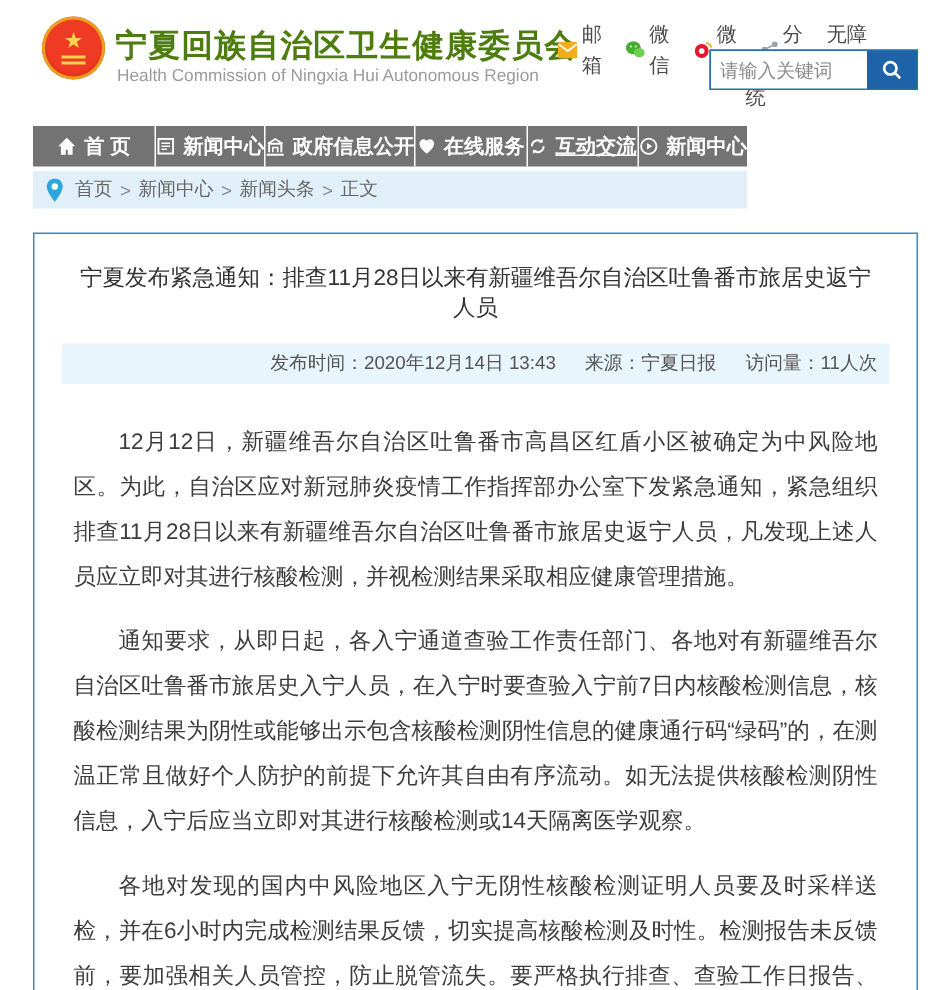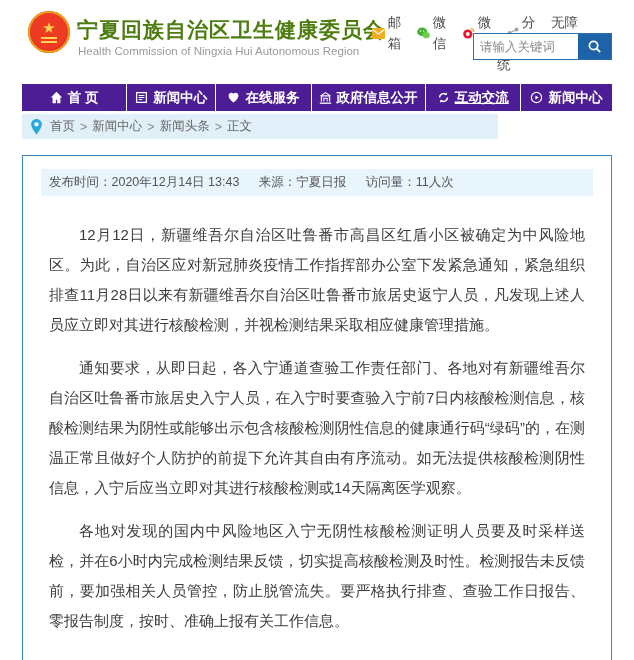--- a/index.html
+++ b/index.html
@@ -33,21 +33,21 @@
   .search-box{
     position:absolute;left:473px;top:33px;width:139px;height:27px;z-index:2;
     display:flex;background:#0f766e;border:1px solid #2a6fb4;box-sizing:border-box;
   }
   .search-input{flex:1;border:none;outline:none;min-width:0;padding:0 0 0 6px;font-size:12.5px;color:#555;
     font-family:"Liberation Sans","DejaVu Sans",sans-serif;}
   .search-input::placeholder{color:#8a8a8a;}
   .search-btn{width:33px;border:none;background:#1e62a7;display:flex;align-items:center;justify-content:center;cursor:pointer;padding:0;}
 
   
-  .nav{position:absolute;top:84px;left:22px;width:590px;height:27px;background:#4c1d95;display:flex;}
+  .nav{position:absolute;top:84px;left:22px;width:476px;height:27px;background:#737373;display:flex;}
   .nav-item{
     display:flex;align-items:center;justify-content:center;gap:5px;
     color:#fff;font-size:13.5px;font-weight:bold;cursor:pointer;white-space:nowrap;
     border-right:1px solid #fff;box-sizing:border-box;
   }
   .nav-item:last-child{border-right:none;}
   .ni-1{flex:105;} .ni-2{flex:89;} .ni-3{flex:114;} .ni-4{flex:95;} .ni-5{flex:95;text-decoration:underline;} .ni-6{flex:92;}
   .nav-item svg{flex:0 0 auto;}
 
   
@@ -62,21 +62,21 @@
   
   .article-box{
     position:absolute;top:155px;left:22px;width:590px;height:540px;
     border:1px solid #3f86c0;background:#fff;box-sizing:border-box;
   }
   .article-title{
     margin:20px 30px 0;text-align:center;font-size:15px;color:#333;font-weight:500;line-height:20px;
   }
   .article-meta{
     margin:13px 18px 0;background:#e9f5fd;height:27px;line-height:27px;
-    text-align:left;font-size:12.5px;color:#555;
+    text-align:right;font-size:12.5px;color:#555;padding-left:40px;
   }
   .article-meta span{margin:0 8px;}
   .article-body{margin:24px 26px 0;font-size:15px;color:#3d3d3d;line-height:30px;text-align:justify;}
   .article-body p{margin:0 0 13px;text-indent:2em;}
 </style>
 </head>
 <body>
 
 <div class="page">
 
@@ -161,38 +161,38 @@
     </div>
     <div class="nav-item ni-2">
       <span style="display:flex;">
         <svg width="13" height="13" viewBox="0 0 16 16">
             <rect x="2" y="2" width="12" height="12" fill="none" stroke="#fff" stroke-width="1.6"></rect>
             <path d="M4.5 5.5h7M4.5 8h7M4.5 10.5h4.5" stroke="#fff" stroke-width="1.3"></path>
           </svg>
       </span>
       <span>新闻中心</span>
     </div>
-    <div class="nav-item ni-4">
-      <span style="display:flex;">
-        <svg width="13" height="13" viewBox="0 0 16 16">
-            <path d="M8 14S2 10.2 2 5.7C2 3.7 3.6 2.2 5.4 2.2 6.8 2.2 8 3.3 8 3.3s1.2-1.1 2.6-1.1C12.4 2.2 14 3.7 14 5.7 14 10.2 8 14 8 14z" fill="#fff"></path>
-          </svg>
-      </span>
-      <span>在线服务</span>
-    </div>
     <div class="nav-item ni-3">
       <span style="display:flex;">
         <svg width="13" height="13" viewBox="0 0 16 16">
             <path d="M1 15h14" stroke="#fff" stroke-width="1.6"></path>
             <path d="M3 13V6h10v7" fill="none" stroke="#fff" stroke-width="1.6"></path>
             <path d="M2 6L8 2l6 4" fill="none" stroke="#fff" stroke-width="1.4"></path>
             <path d="M6 13V9h4v4" fill="none" stroke="#fff" stroke-width="1.3"></path>
           </svg>
       </span>
       <span>政府信息公开</span>
+    </div>
+    <div class="nav-item ni-4">
+      <span style="display:flex;">
+        <svg width="13" height="13" viewBox="0 0 16 16">
+            <path d="M8 14S2 10.2 2 5.7C2 3.7 3.6 2.2 5.4 2.2 6.8 2.2 8 3.3 8 3.3s1.2-1.1 2.6-1.1C12.4 2.2 14 3.7 14 5.7 14 10.2 8 14 8 14z" fill="#fff"></path>
+          </svg>
+      </span>
+      <span>在线服务</span>
     </div>
     <div class="nav-item ni-5">
       <span style="display:flex;">
         <svg width="13" height="13" viewBox="0 0 16 16">
             <path d="M3.2 8a4.8 4.8 0 0 1 8.3-3.3" fill="none" stroke="#fff" stroke-width="1.7"></path>
             <path d="M12 1.6v3.4H8.6z" fill="#fff"></path>
             <path d="M12.8 8a4.8 4.8 0 0 1-8.3 3.3" fill="none" stroke="#fff" stroke-width="1.7"></path>
             <path d="M4 14.4V11h3.4z" fill="#fff"></path>
           </svg>
       </span>
@@ -219,20 +219,21 @@
     <span class="crumb">首页</span>
     <span class="crumb-sep">&gt;</span>
     <span class="crumb">新闻中心</span>
     <span class="crumb-sep">&gt;</span>
     <span class="crumb">新闻头条</span>
     <span class="crumb-sep">&gt;</span>
     <span>正文</span>
   </div>
 
   <div class="article-box">
+    <div class="article-title">宁夏发布紧急通知：排查11月28日以来有新疆维吾尔自治区吐鲁番市旅居史返宁人员</div>
     <div class="article-meta">
       <span>发布时间：2020年12月14日 13:43</span>
       <span>来源：宁夏日报</span>
       <span>访问量：11人次</span>
     </div>
     <div class="article-body">
       <p>12月12日，新疆维吾尔自治区吐鲁番市高昌区红盾小区被确定为中风险地区。为此，自治区应对新冠肺炎疫情工作指挥部办公室下发紧急通知，紧急组织排查11月28日以来有新疆维吾尔自治区吐鲁番市旅居史返宁人员，凡发现上述人员应立即对其进行核酸检测，并视检测结果采取相应健康管理措施。</p>
       <p>通知要求，从即日起，各入宁通道查验工作责任部门、各地对有新疆维吾尔自治区吐鲁番市旅居史入宁人员，在入宁时要查验入宁前7日内核酸检测信息，核酸检测结果为阴性或能够出示包含核酸检测阴性信息的健康通行码“绿码”的，在测温正常且做好个人防护的前提下允许其自由有序流动。如无法提供核酸检测阴性信息，入宁后应当立即对其进行核酸检测或14天隔离医学观察。</p>
       <p>各地对发现的国内中风险地区入宁无阴性核酸检测证明人员要及时采样送检，并在6小时内完成检测结果反馈，切实提高核酸检测及时性。检测报告未反馈前，要加强相关人员管控，防止脱管流失。要严格执行排查、查验工作日报告、零报告制度，按时、准确上报有关工作信息。</p>
 

